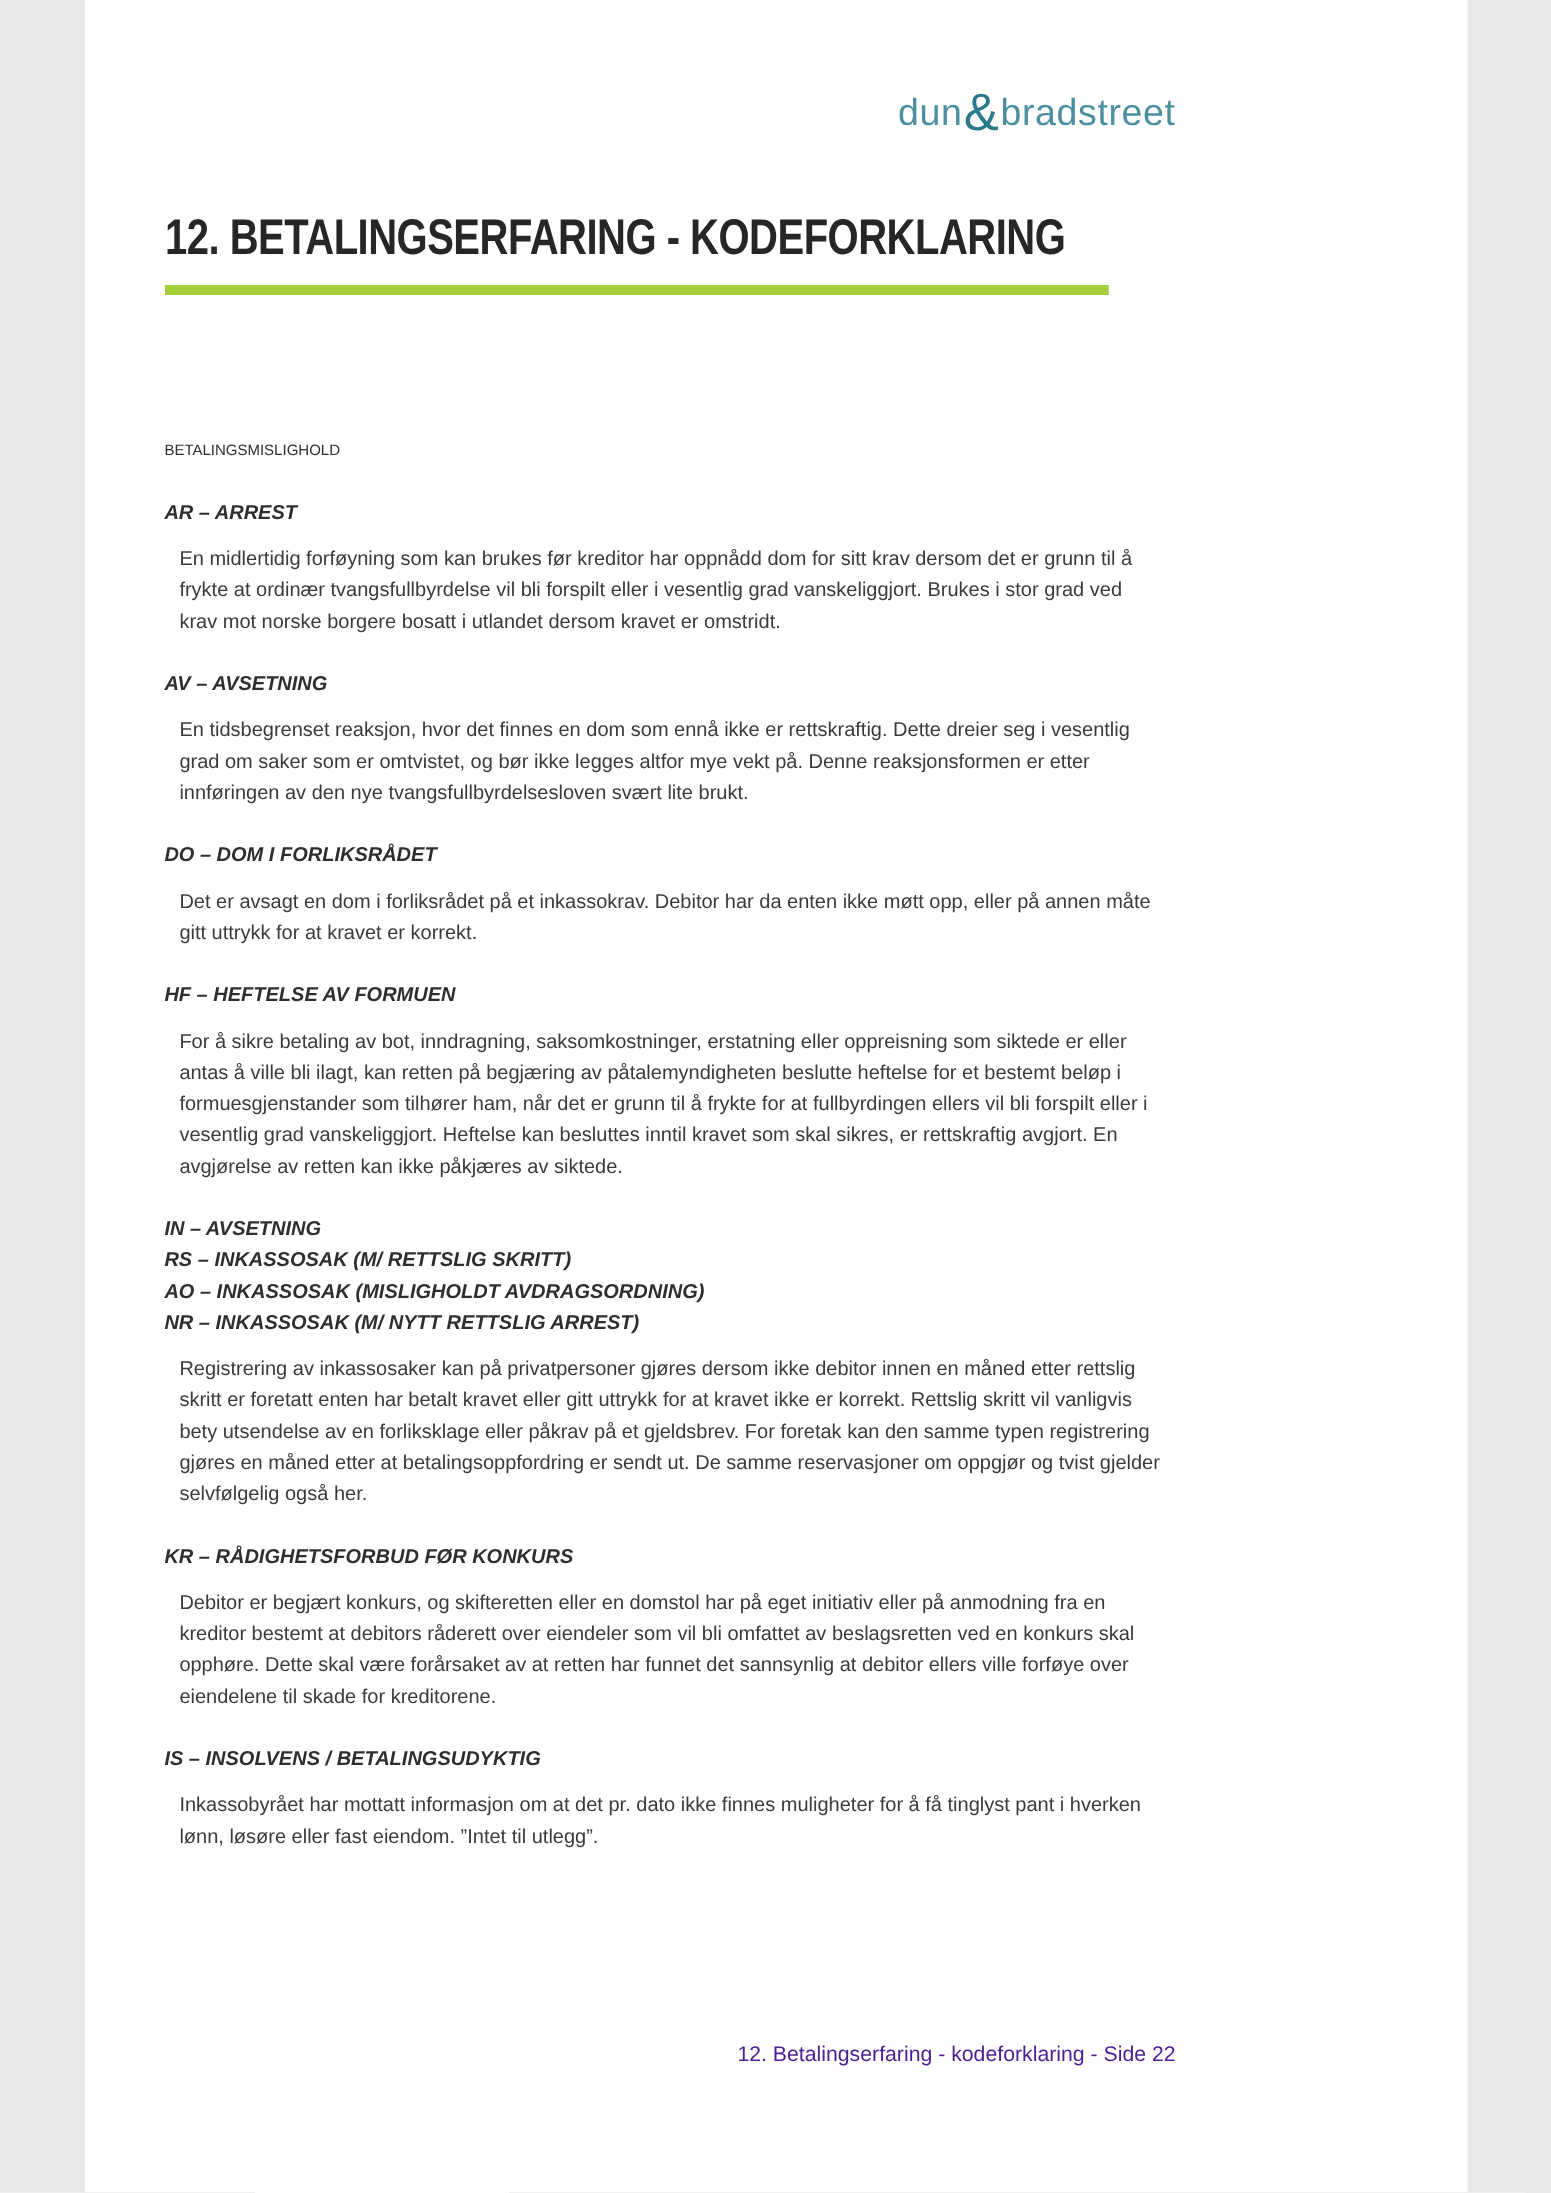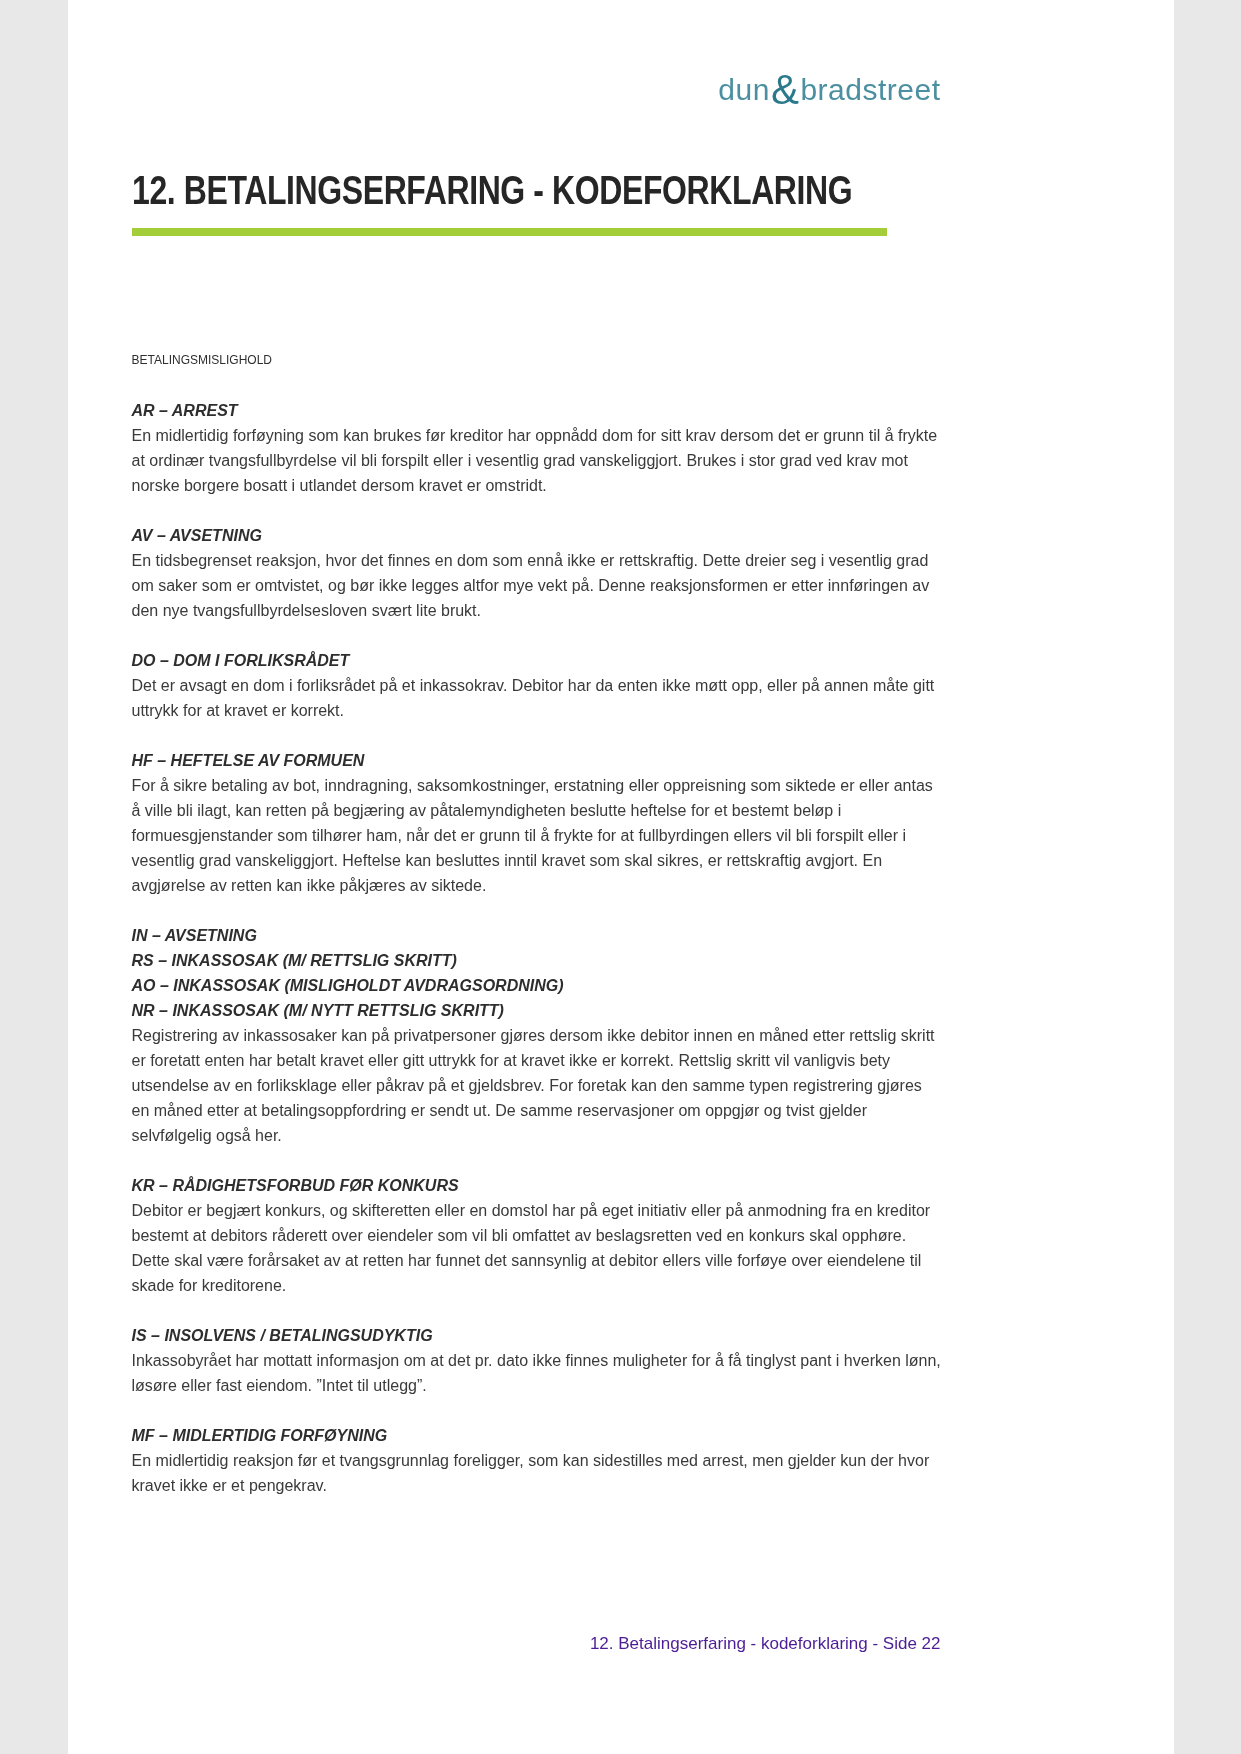--- a/index.html
+++ b/index.html
@@ -61,21 +61,21 @@
   .code-section { margin-top: 25px; }
   .code-heading {
     margin: 0;
     font-size: 16px;
     line-height: 25px;
     font-weight: bold;
     color: #2e2e2e;
     font-style: italic;
   }
   .code-body {
-    margin: 0;
+    margin: 12px;
     font-size: 16px;
     line-height: 25px;
     color: #3a3a3a;
   }
   .footer {
     position: absolute;
     right: 233px;
     bottom: 100px;
     font-size: 17px;
     color: #4c1d95;
@@ -114,36 +114,32 @@
 
     <section class="code-section">
       <h2 class="code-heading">HF – HEFTELSE AV FORMUEN</h2>
       <p class="code-body">For å sikre betaling av bot, inndragning, saksomkostninger, erstatning eller oppreisning som siktede er eller antas å ville bli ilagt, kan retten på begjæring av påtalemyndigheten beslutte heftelse for et bestemt beløp i formuesgjenstander som tilhører ham, når det er grunn til å frykte for at fullbyrdingen ellers vil bli forspilt eller i vesentlig grad vanskeliggjort. Heftelse kan besluttes inntil kravet som skal sikres, er rettskraftig avgjort. En avgjørelse av retten kan ikke påkjæres av siktede.</p>
     </section>
 
     <section class="code-section">
       <h2 class="code-heading">IN – AVSETNING</h2>
       <h2 class="code-heading">RS – INKASSOSAK (M/ RETTSLIG SKRITT)</h2>
       <h2 class="code-heading">AO – INKASSOSAK (MISLIGHOLDT AVDRAGSORDNING)</h2>
-      <h2 class="code-heading">NR – INKASSOSAK (M/ NYTT RETTSLIG SKRITT)</h2>
+      <h2 class="code-heading">NR – INKASSOSAK (M/ NYTT RETTSLIG ARREST)</h2>
       <p class="code-body">Registrering av inkassosaker kan på privatpersoner gjøres dersom ikke debitor innen en måned etter rettslig skritt er foretatt enten har betalt kravet eller gitt uttrykk for at kravet ikke er korrekt. Rettslig skritt vil vanligvis bety utsendelse av en forliksklage eller påkrav på et gjeldsbrev. For foretak kan den samme typen registrering gjøres en måned etter at betalingsoppfordring er sendt ut. De samme reservasjoner om oppgjør og tvist gjelder selvfølgelig også her.</p>
     </section>
 
     <section class="code-section">
       <h2 class="code-heading">KR – RÅDIGHETSFORBUD FØR KONKURS</h2>
       <p class="code-body">Debitor er begjært konkurs, og skifteretten eller en domstol har på eget initiativ eller på anmodning fra en kreditor bestemt at debitors råderett over eiendeler som vil bli omfattet av beslagsretten ved en konkurs skal opphøre. Dette skal være forårsaket av at retten har funnet det sannsynlig at debitor ellers ville forføye over eiendelene til skade for kreditorene.</p>
     </section>
 
     <section class="code-section">
       <h2 class="code-heading">IS – INSOLVENS / BETALINGSUDYKTIG</h2>
       <p class="code-body">Inkassobyrået har mottatt informasjon om at det pr. dato ikke finnes muligheter for å få tinglyst pant i hverken lønn, løsøre eller fast eiendom. ”Intet til utlegg”.</p>
     </section>
 
-    <section class="code-section">
-      <h2 class="code-heading">MF – MIDLERTIDIG FORFØYNING</h2>
-      <p class="code-body">En midlertidig reaksjon før et tvangsgrunnlag foreligger, som kan sidestilles med arrest, men gjelder kun der hvor kravet ikke er et pengekrav.</p>
-    </section>
 
   </div>
 
   <div class="footer">12. Betalingserfaring - kodeforklaring - Side 22</div>
 
 </div>
 
 </body></html>

